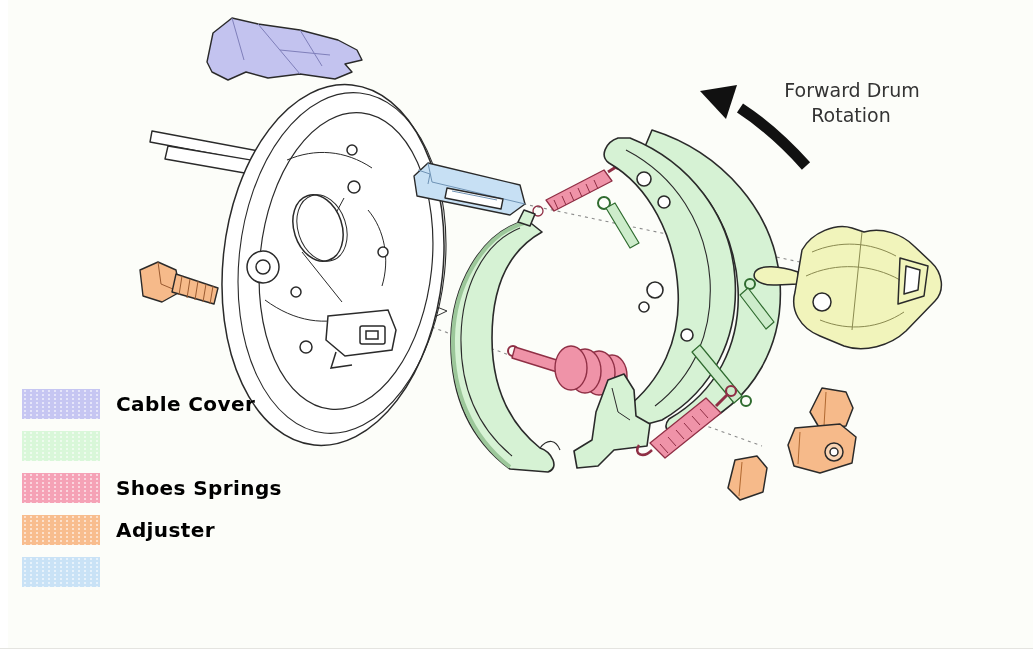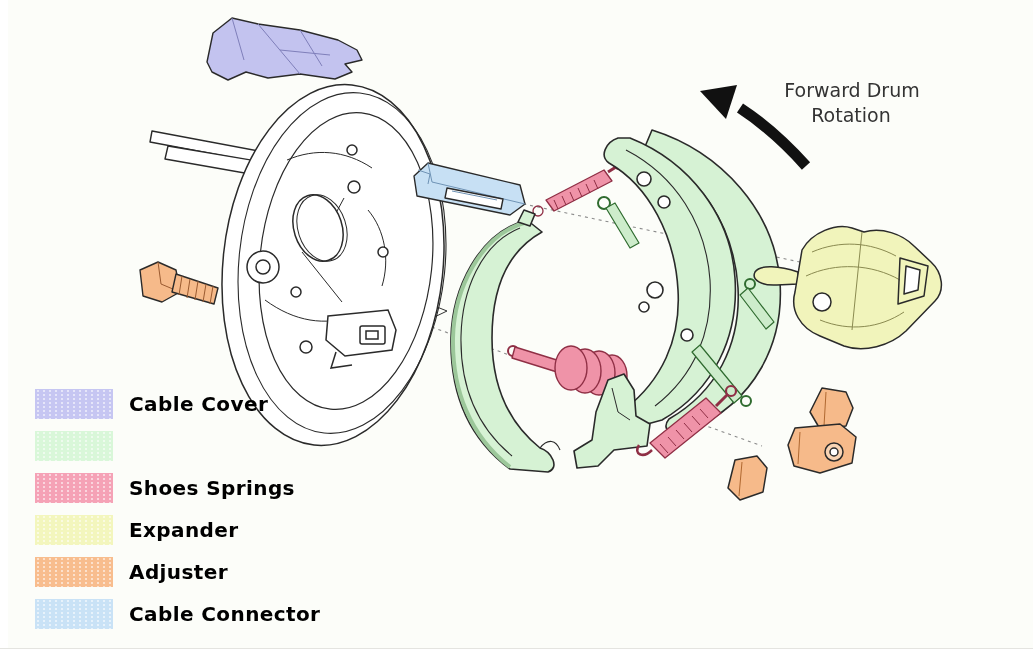--- a/index.html
+++ b/index.html
@@ -13,21 +13,21 @@
   .bottom-strip{
     position:absolute;left:0;bottom:0;width:1033px;height:13px;
     background:#ffffff;border-top:1px solid #e4e4e0;
   }
   .left-strip{
     position:absolute;left:0;top:0;width:8px;height:662px;background:#ffffff;
   }
   svg.diagram{position:absolute;left:0;top:0;}
   
   .legend{
-    position:absolute;left:35px;top:389px;
+    position:absolute;left:22px;top:389px;
     display:flex;flex-direction:column;gap:12px;
   }
   .legend-row{display:flex;align-items:center;height:30px;}
   .legend-swatch{
     width:78px;height:30px;flex:0 0 78px;
     background-image:radial-gradient(rgba(255,255,255,0.55) 1px, transparent 1.3px);
     background-size:6px 4px;
   }
   .legend-label{
     margin-left:16px;
@@ -250,28 +250,23 @@
       <div class="legend-label">Cable Cover</div>
     </div>
     <div class="legend-row">
       <div class="legend-swatch" style="background-color: rgb(217, 247, 217);"></div>
     </div>
     <div class="legend-row">
       <div class="legend-swatch" style="background-color: rgb(245, 162, 182);"></div>
       <div class="legend-label">Shoes Springs</div>
     </div>
     <div class="legend-row">
-      <div class="legend-swatch" style="background-color: rgb(243, 246, 189);"></div>
-      <div class="legend-label">Expander</div>
-    </div>
-    <div class="legend-row">
       <div class="legend-swatch" style="background-color: rgb(248, 189, 142);"></div>
       <div class="legend-label">Adjuster</div>
     </div>
     <div class="legend-row">
       <div class="legend-swatch" style="background-color: rgb(201, 226, 246);"></div>
-      <div class="legend-label">Cable Connector</div>
     </div>
   </div>
 
   <div class="left-strip"></div>
   <div class="bottom-strip"></div>
 </div>
 
 </body></html>

